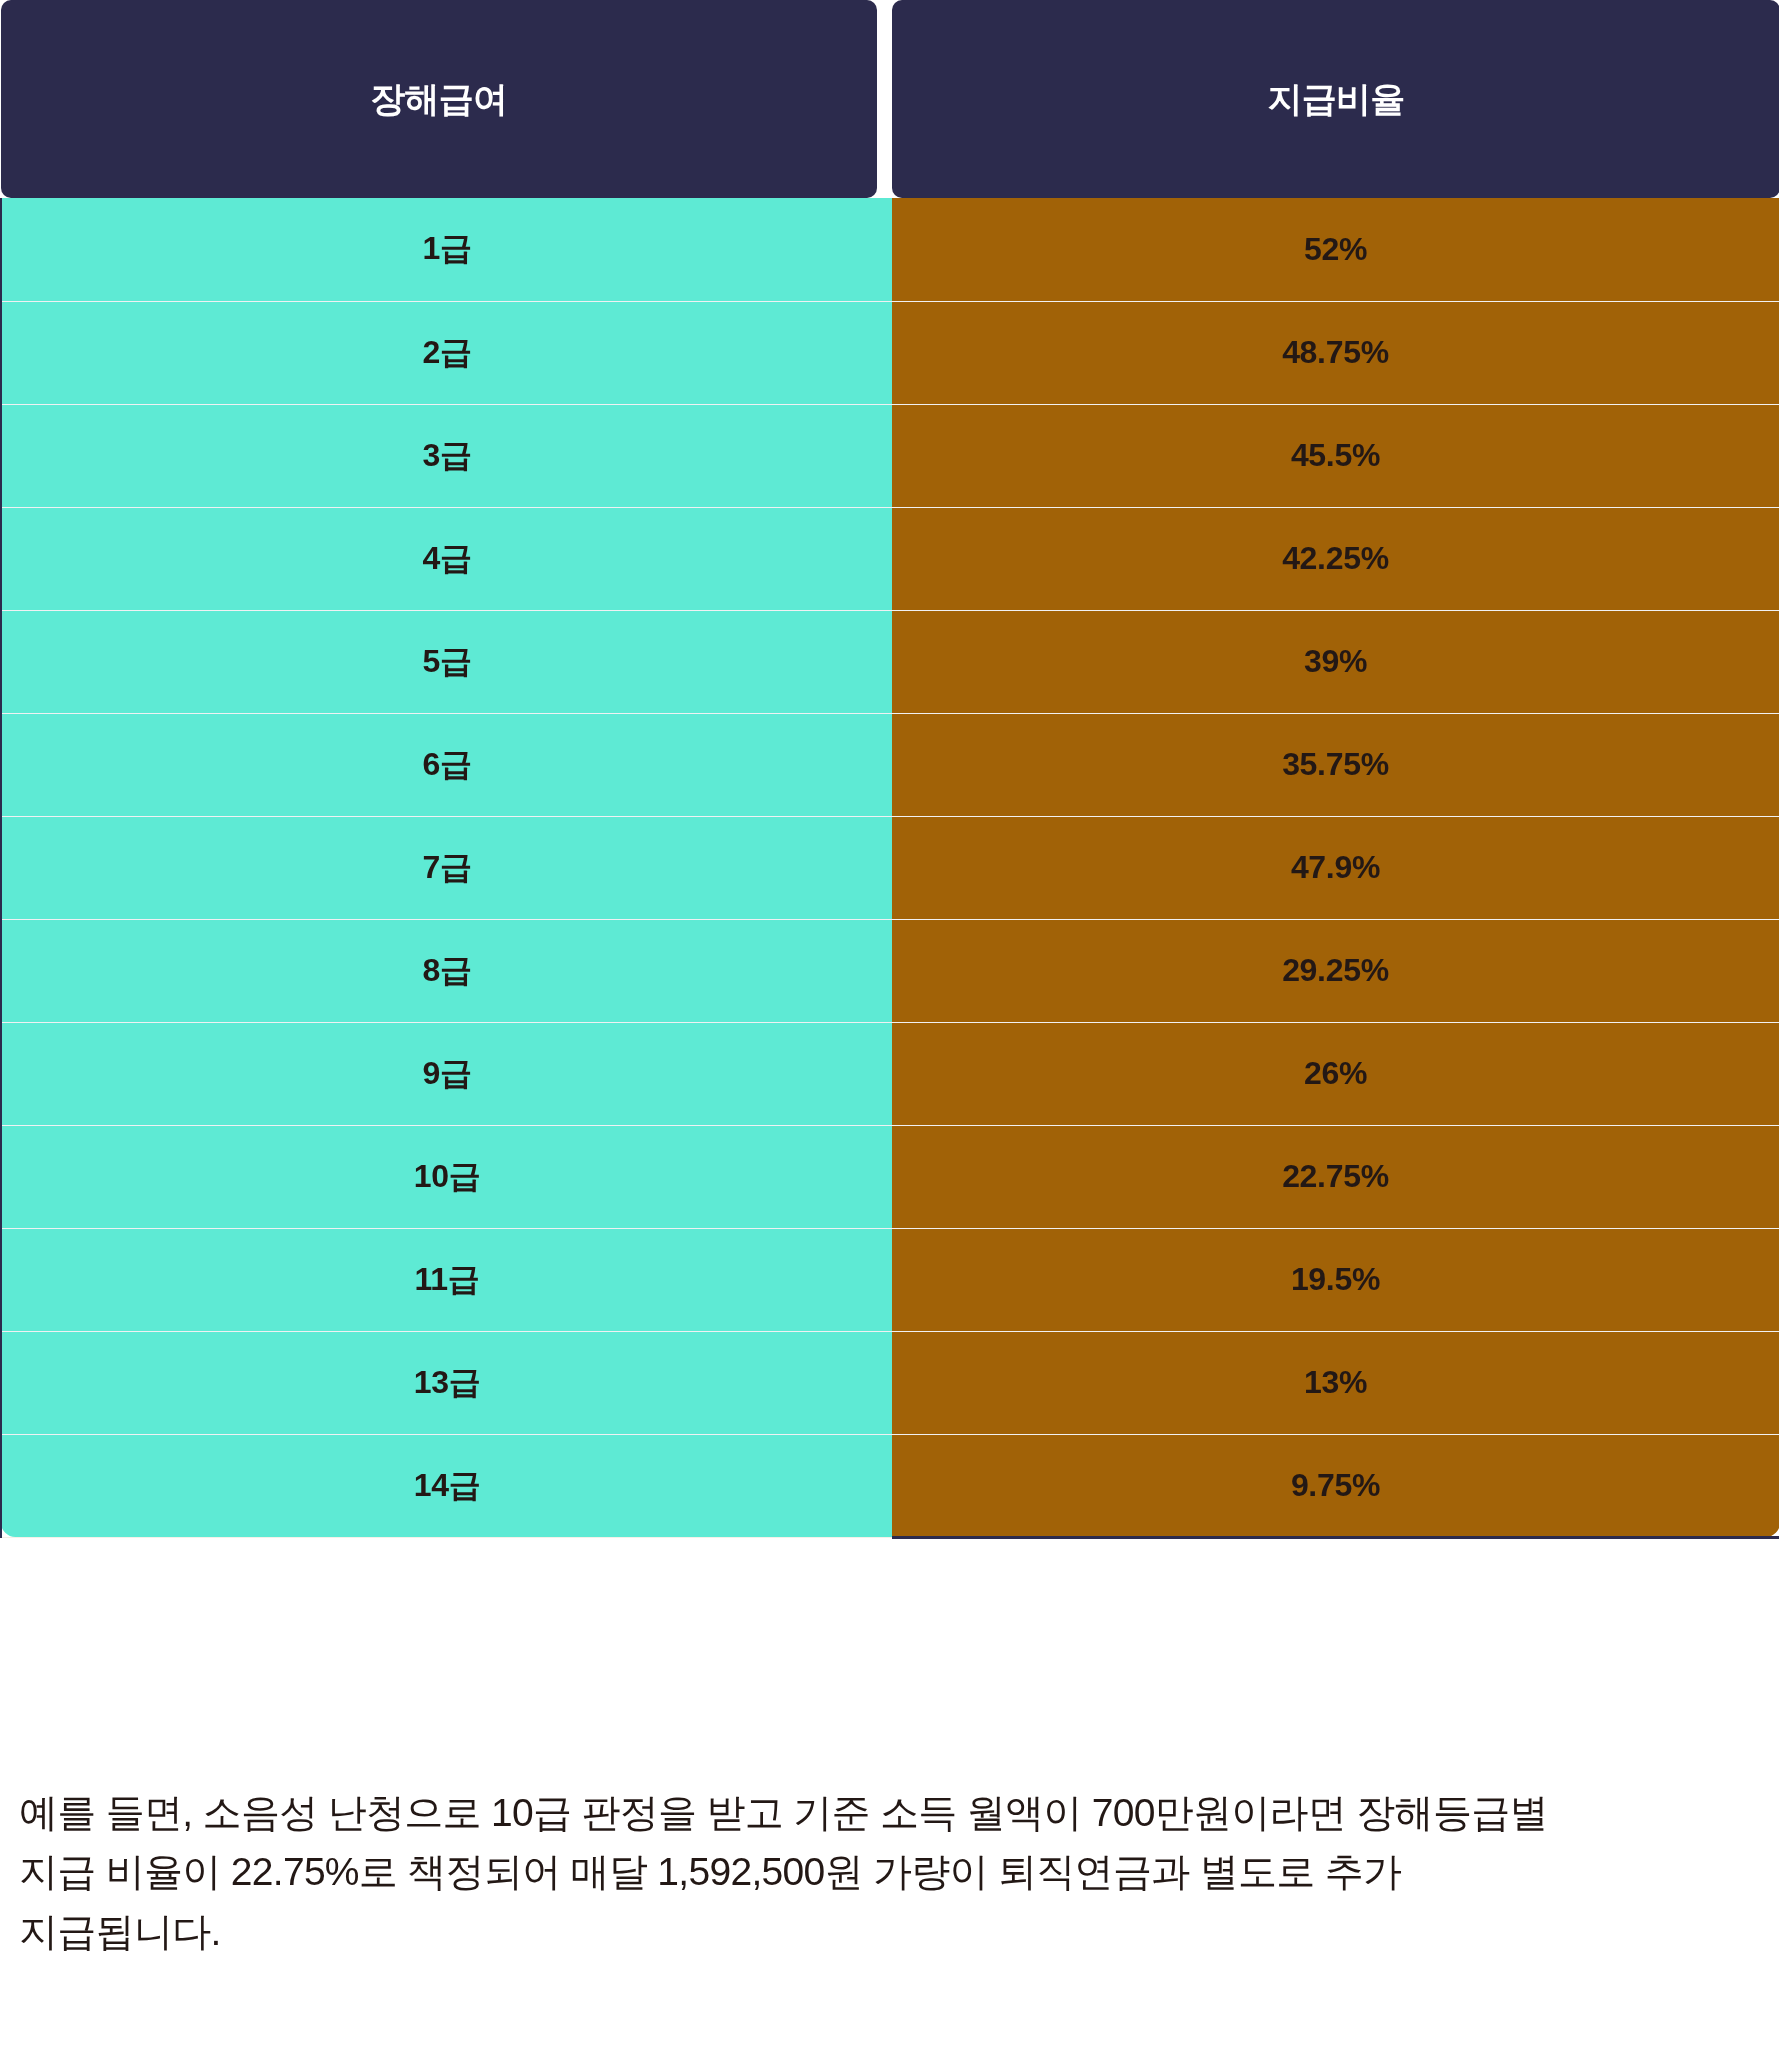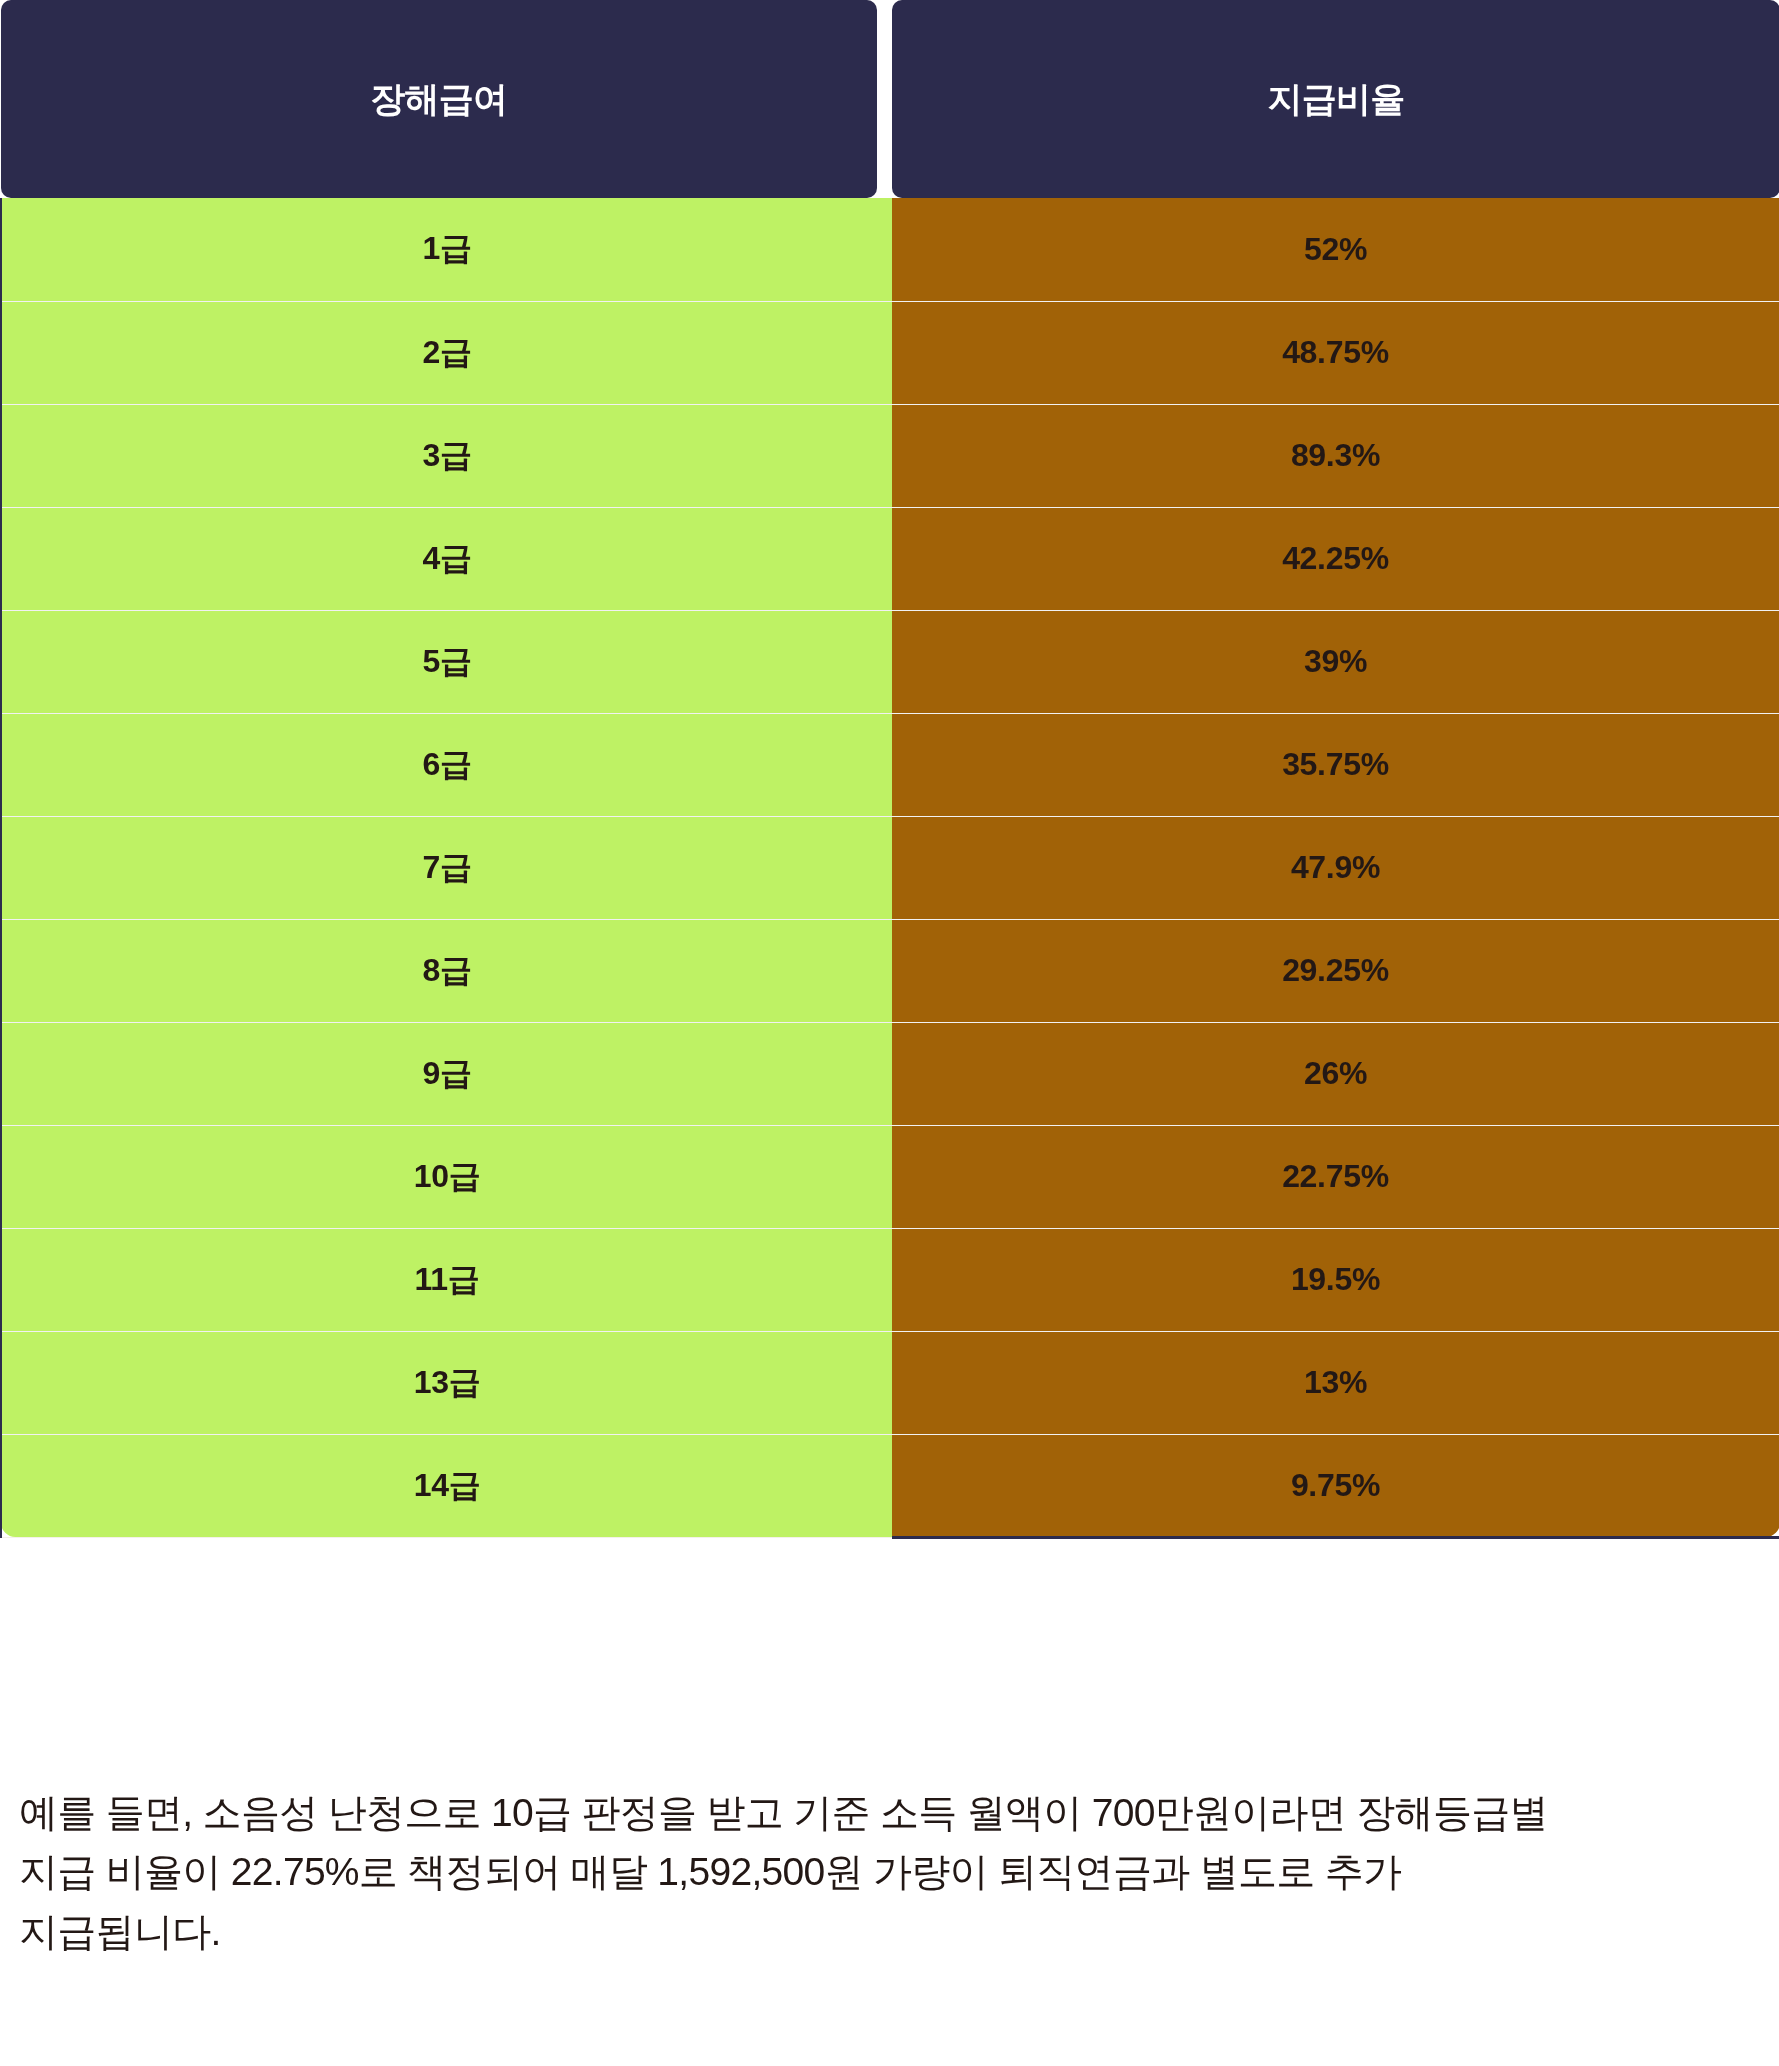--- a/index.html
+++ b/index.html
@@ -80,21 +80,21 @@
     color: #231815;
     letter-spacing: -0.3px;
     border-top: 1.7px solid #f1f1f3;
     box-sizing: border-box;
   }
   tbody tr:first-child td {
     border-top: 0;
   }
 
   td.cell-grade {
-    background: #bef264;
+    background: #5eead4;
     border-left: 2.2px solid #2c2b4d;
   }
   td.cell-rate {
     background: #a16207;
     border-right: 2.2px solid #2c2b4d;
   }
 
   
   tbody tr:last-child td.cell-grade {
     border-bottom: 1.7px solid #f4f1e8;
@@ -144,21 +144,21 @@
         <tr>
           <td class="cell-grade">1급</td>
           <td class="cell-rate">52%</td>
         </tr>
         <tr>
           <td class="cell-grade">2급</td>
           <td class="cell-rate">48.75%</td>
         </tr>
         <tr>
           <td class="cell-grade">3급</td>
-          <td class="cell-rate">89.3%</td>
+          <td class="cell-rate">45.5%</td>
         </tr>
         <tr>
           <td class="cell-grade">4급</td>
           <td class="cell-rate">42.25%</td>
         </tr>
         <tr>
           <td class="cell-grade">5급</td>
           <td class="cell-rate">39%</td>
         </tr>
         <tr>

